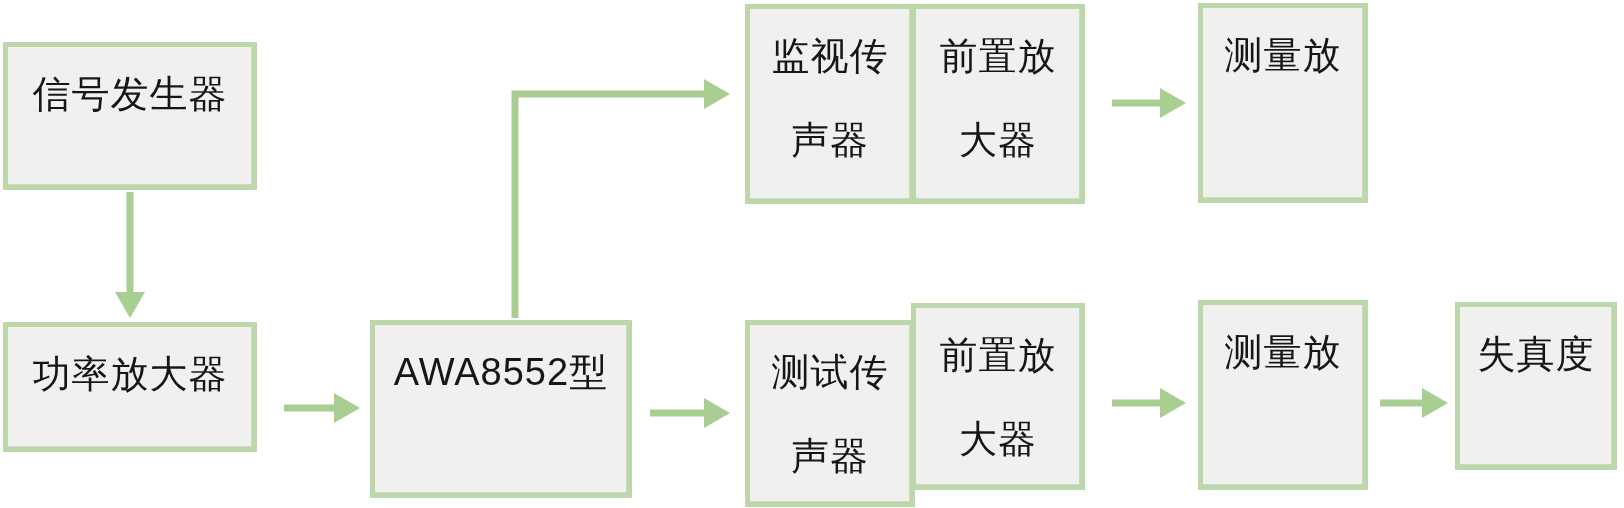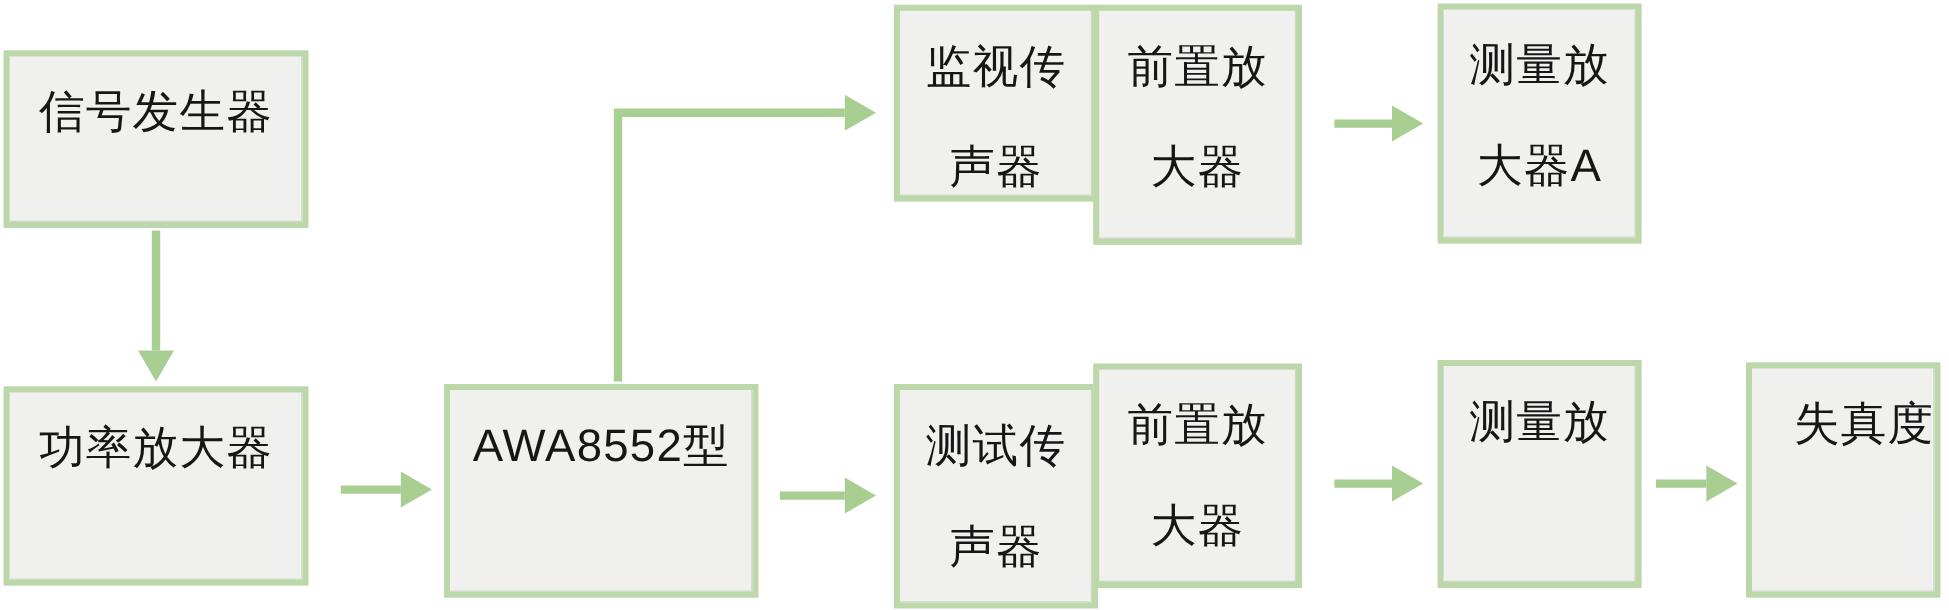--- a/index.html
+++ b/index.html
@@ -74,46 +74,45 @@
       </g>
       <g>
         <polyline points="1380,403 1422,403" fill="none" stroke="#a9ce92" stroke-width="7" stroke-linecap="butt"></polyline>
         <polygon points="1448,403 1422,388 1422,418" fill="#a9ce92"></polygon>
       </g>
     </svg>
   <div id="nodes">
       <div class="node" style="left: 3px; top: 42px; width: 254px; height: 148px;">
         <div class="line">信号发生器</div>
       </div>
-      <div class="node" style="left: 3px; top: 322px; width: 254px; height: 166px;">
+      <div class="node" style="left: 3px; top: 322px; width: 254px; height: 130px;">
         <div class="line">功率放大器</div>
       </div>
       <div class="node" style="left: 370px; top: 320px; width: 262px; height: 178px;">
         <div class="line">AWA8552型</div>
       </div>
-      <div class="node" style="left: 745px; top: 4px; width: 170px; height: 164px;">
+      <div class="node" style="left: 745px; top: 4px; width: 170px; height: 200px;">
         <div class="line">监视传</div>
         <div class="line">声器</div>
       </div>
       <div class="node" style="left: 911px; top: 4px; width: 174px; height: 200px;">
         <div class="line">前置放</div>
         <div class="line">大器</div>
       </div>
       <div class="node" style="left: 1198px; top: 3px; width: 170px; height: 200px;">
         <div class="line">测量放</div>
-        <div class="line">大器A</div>
       </div>
       <div class="node" style="left: 745px; top: 303px; width: 170px; height: 187px; margin-top: 17px;">
         <div class="line">测试传</div>
         <div class="line">声器</div>
       </div>
       <div class="node" style="left: 911px; top: 303px; width: 174px; height: 187px;">
         <div class="line">前置放</div>
         <div class="line">大器</div>
       </div>
       <div class="node" style="left: 1198px; top: 300px; width: 170px; height: 190px;">
         <div class="line">测量放</div>
       </div>
-      <div class="node" style="left: 1455px; top: 302px; width: 162px; height: 196px; align-items: flex-end;">
+      <div class="node" style="left: 1455px; top: 302px; width: 162px; height: 168px;">
         <div class="line">失真度</div>
       </div>
     </div>
 </div>
 
 </body></html>

